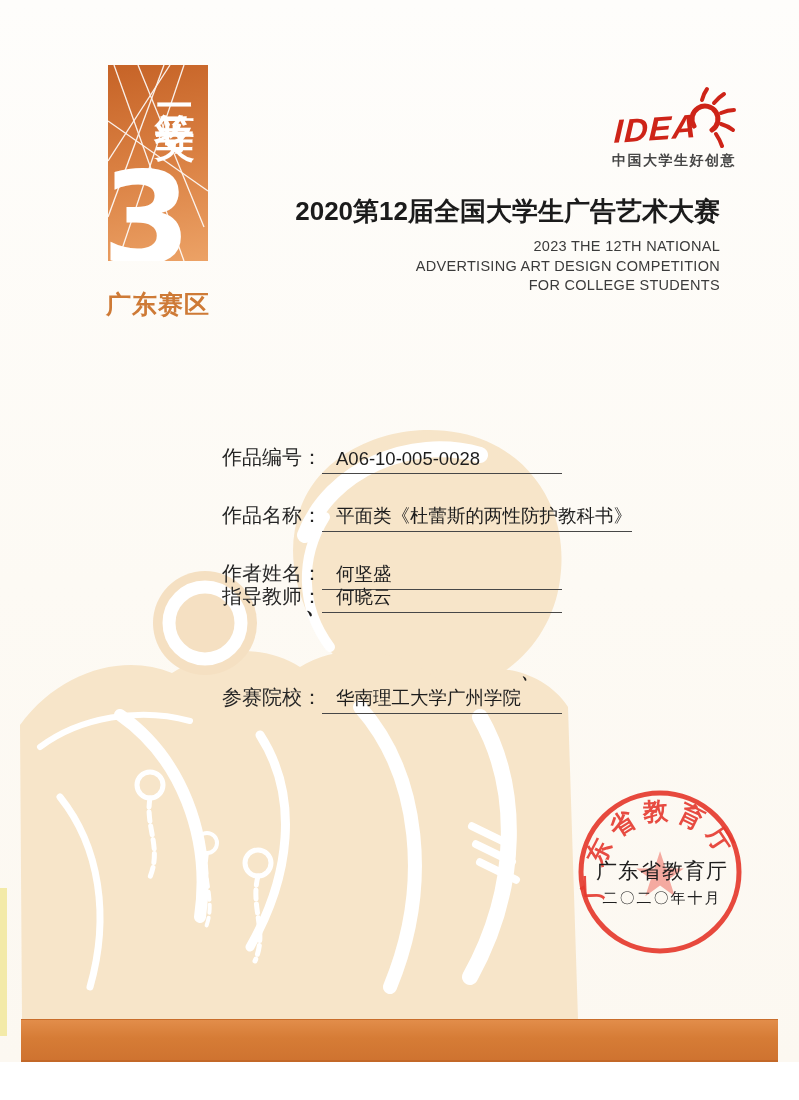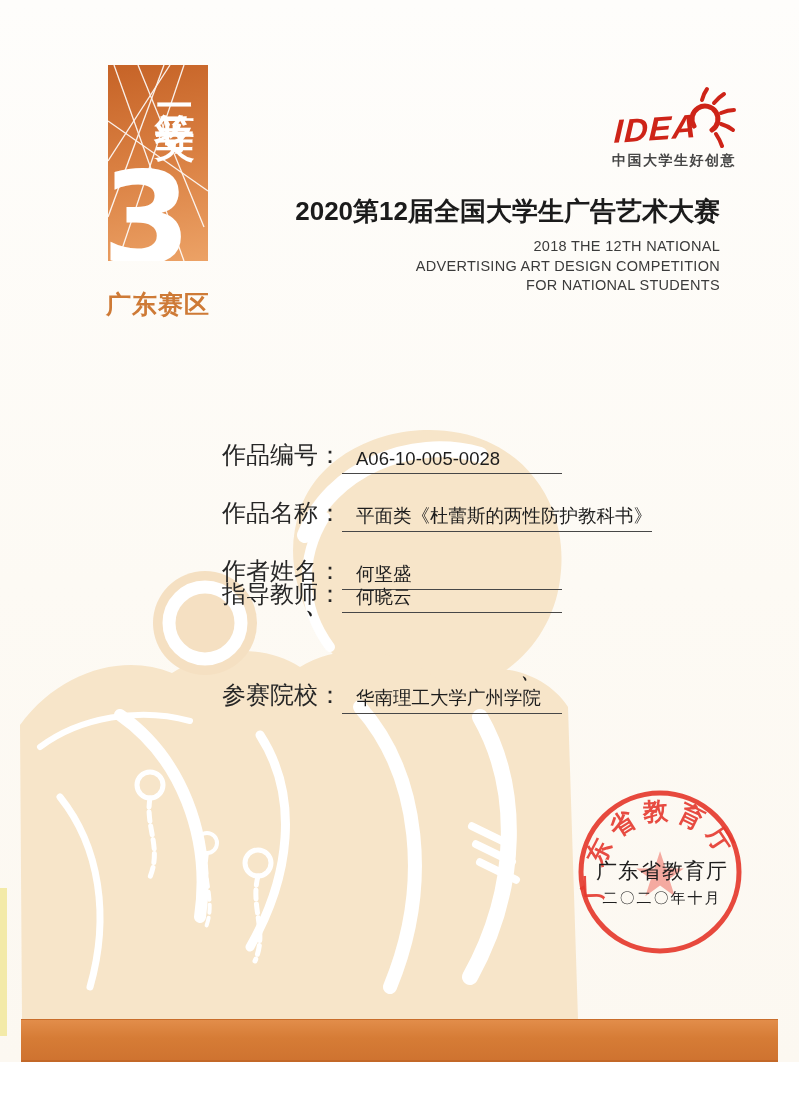--- a/index.html
+++ b/index.html
@@ -37,21 +37,21 @@
                   letter-spacing:1.5px; white-space:nowrap; }
 
   
   .title { position:absolute; right:79px; top:194px; font-size:26px; font-weight:bold; color:#1b1b1b;
            letter-spacing:0; white-space:nowrap;margin-left:13px; }
   .subtitle { position:absolute; right:79px; top:237px; text-align:right;
               font-size:14.5px; line-height:19.5px; color:#3b3b3b; font-weight:500; letter-spacing:.3px; }
 
   
   .form-row { position:absolute; left:222px; width:340px; height:30px; display:flex; align-items:flex-end; }
-  .form-label { flex:none; font-size:24px; color:#262626; white-space:nowrap; padding-bottom:3px; }
+  .form-label { flex:none; font-size:20px; color:#262626; white-space:nowrap; padding-bottom:3px; }
   .form-value { flex:1; border-bottom:1.6px solid #474747; padding:0 0 3px 14px;
                 font-size:18.5px; color:#1d1d1d; white-space:nowrap; }
   .hand-mark { position:absolute; color:#1c1c1c; font-weight:bold; }
   .hand-mark.m1 { left:306px; top:592px; font-size:22px; transform:rotate(8deg); }
   .hand-mark.m2 { left:522px; top:662px; font-size:17px; transform:rotate(8deg); }
 
   
   .stamp { position:absolute; left:570px; top:782px; }
   .sig-org  { position:absolute; left:578px; top:857px; width:168px; text-align:center;
               font-size:21px; color:#202020; letter-spacing:1px; }
@@ -129,23 +129,23 @@
           <path d="M49,38 Q56,40 61,44" stroke-width="4"></path>
           <path d="M44,48 Q48,54 50,60" stroke-width="4"></path>
         </g>
       </svg>
     </div>
     <div class="logo-tagline">中国大学生好创意</div>
   </div>
 
   <div class="title">2020第12届全国大学生广告艺术大赛</div>
   <div class="subtitle">
-    <div>2018 THE 12TH NATIONAL</div>
+    <div>2023 THE 12TH NATIONAL</div>
     <div>ADVERTISING ART DESIGN COMPETITION</div>
-    <div>FOR NATIONAL STUDENTS</div>
+    <div>FOR COLLEGE STUDENTS</div>
   </div>
 
   <div class="form-row" style="top:444px">
     <span class="form-label">作品编号：</span>
     <span class="form-value">A06-10-005-0028</span>
   </div>
   <div class="form-row" style="top:502px">
     <span class="form-label">作品名称：</span>
     <span class="form-value">平面类《杜蕾斯的两性防护教科书》</span>
   </div>

